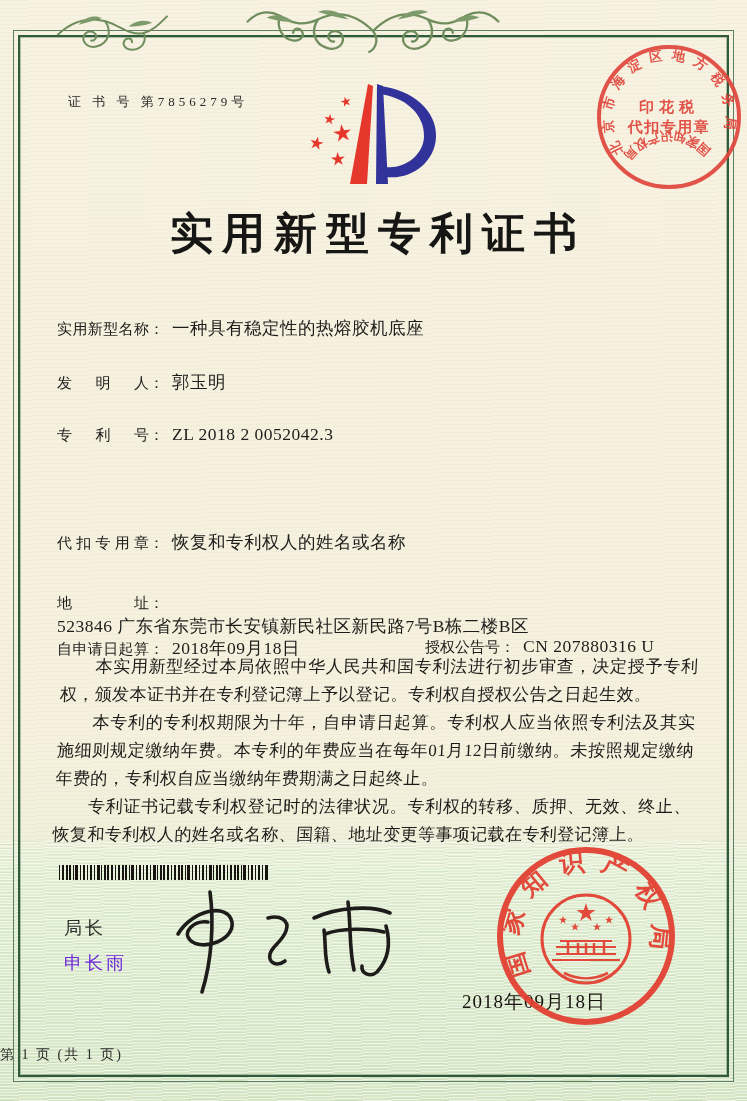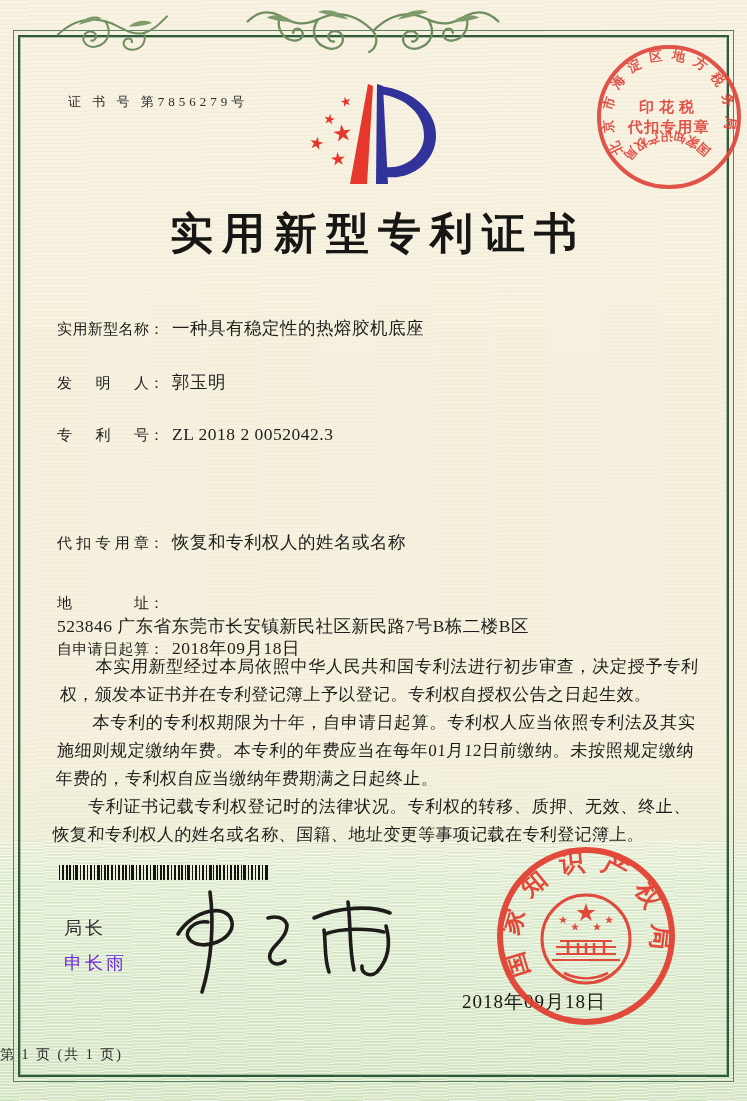--- a/index.html
+++ b/index.html
@@ -127,20 +127,23 @@
     <span class="f-label">专利号</span><span class="f-colon">：</span><span class="f-value">ZL 2018 2 0052042.3</span>
   </div>
   <div class="abs frow" style="top:530px;">
     <span class="f-label">代扣专用章</span><span class="f-colon">：</span><span class="f-value">恢复和专利权人的姓名或名称</span>
   </div>
   <div class="abs frow" style="top:582px;margin-top:12px;">
     <span class="f-label">地址</span><span class="f-colon">：</span><span class="f-value addr-val">523846 广东省东莞市长安镇新民社区新民路7号B栋二楼B区</span>
   </div>
   <div class="abs frow" style="top:636px;">
     <span class="f-label">自申请日起算</span><span class="f-colon">：</span><span class="f-value">2018年09月18日</span>
+    <span id="grant-no-group">
+      <span class="f-label" style="width:auto;">授权公告号</span><span class="f-colon">：</span><span class="f-value">CN 207880316 U</span>
+    </span>
   </div>
 
   <div class="abs" id="paragraphs">
     <p>本实用新型经过本局依照中华人民共和国专利法进行初步审查，决定授予专利权，颁发本证书并在专利登记簿上予以登记。专利权自授权公告之日起生效。</p>
     <p>本专利的专利权期限为十年，自申请日起算。专利权人应当依照专利法及其实施细则规定缴纳年费。本专利的年费应当在每年01月12日前缴纳。未按照规定缴纳年费的，专利权自应当缴纳年费期满之日起终止。</p>
     <p>专利证书记载专利权登记时的法律状况。专利权的转移、质押、无效、终止、恢复和专利权人的姓名或名称、国籍、地址变更等事项记载在专利登记簿上。</p>
   </div>
 
   <div class="abs" id="barcode"></div>
 

